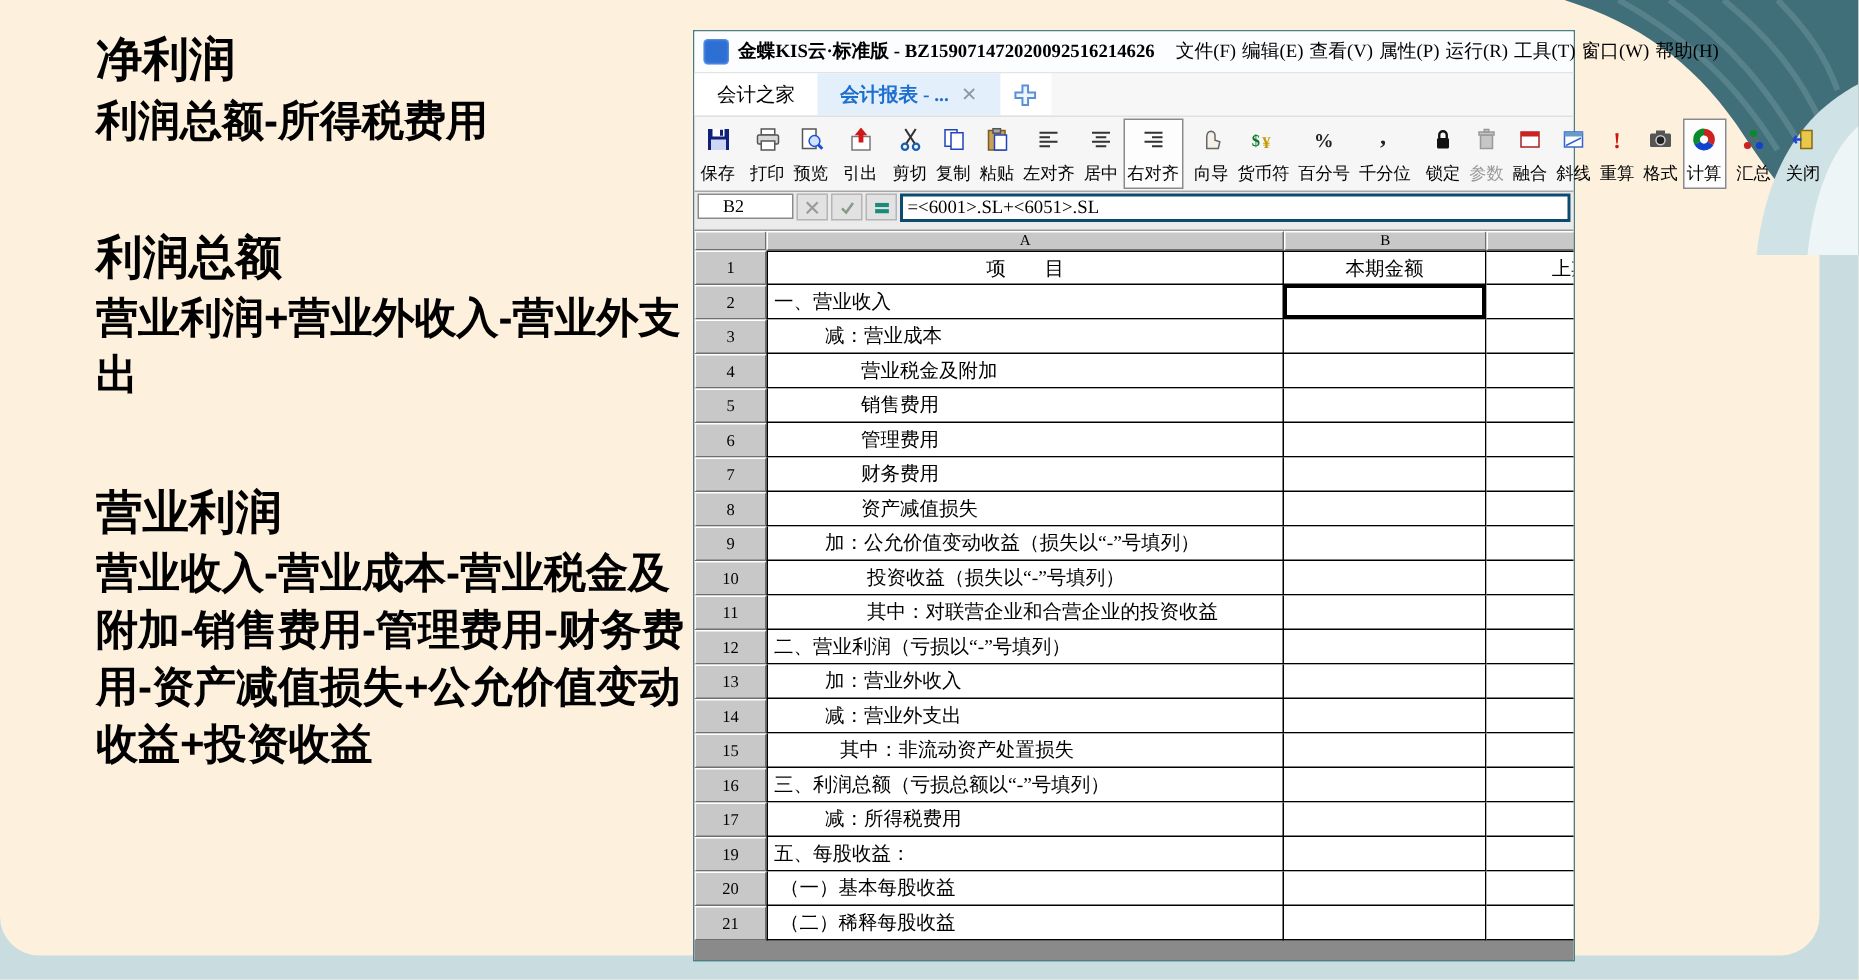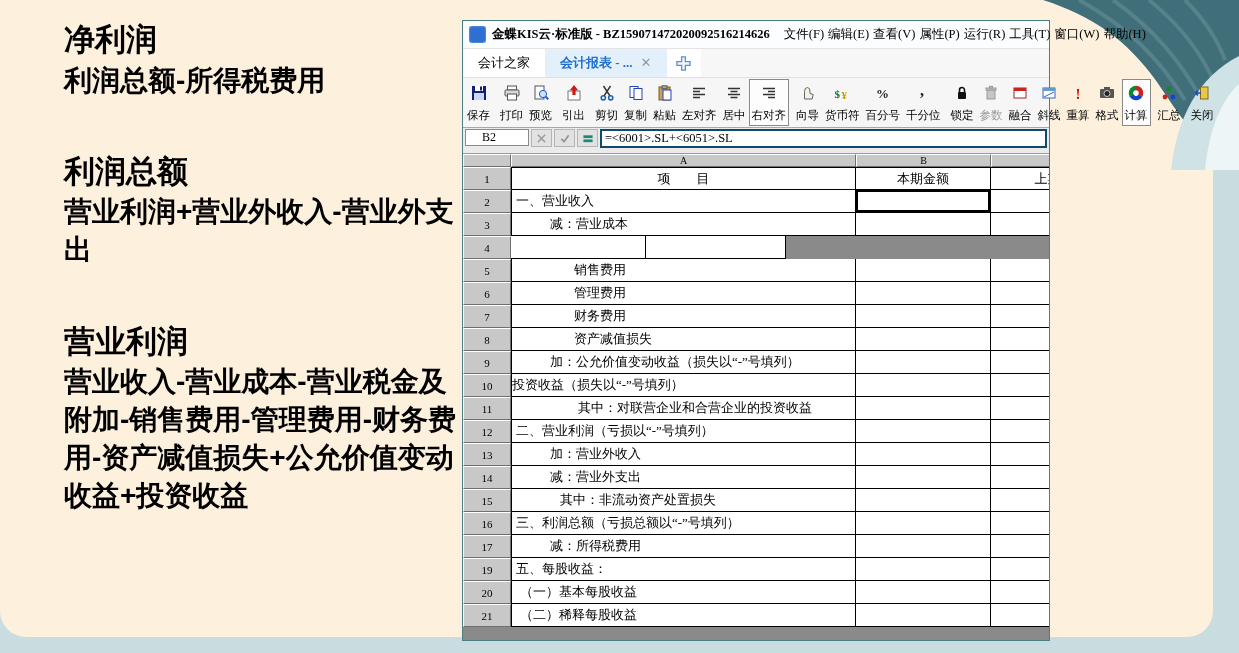--- a/index.html
+++ b/index.html
@@ -413,20 +413,21 @@
         <div class="cell cc"></div>
       </div>
         <div class="row">
         <div class="rowhdr">3</div>
         <div class="cell ca" style="padding-left: 38px;">减：营业成本</div>
         <div class="cell cb"></div>
         <div class="cell cc"></div>
       </div>
         <div class="row">
         <div class="rowhdr">4</div>
+        <div class="cell ca" style="padding-left: 62px;">营业税金及附加</div>
         <div class="cell cb"></div>
         <div class="cell cc"></div>
       </div>
         <div class="row">
         <div class="rowhdr">5</div>
         <div class="cell ca" style="padding-left: 62px;">销售费用</div>
         <div class="cell cb"></div>
         <div class="cell cc"></div>
       </div>
         <div class="row">
@@ -448,21 +449,21 @@
         <div class="cell cc"></div>
       </div>
         <div class="row">
         <div class="rowhdr">9</div>
         <div class="cell ca" style="padding-left: 38px;">加：公允价值变动收益（损失以“-”号填列）</div>
         <div class="cell cb"></div>
         <div class="cell cc"></div>
       </div>
         <div class="row">
         <div class="rowhdr">10</div>
-        <div class="cell ca" style="">投资收益（损失以“-”号填列）</div>
+        <div class="cell ca" style="padding-left: 66px;">投资收益（损失以“-”号填列）</div>
         <div class="cell cb"></div>
         <div class="cell cc"></div>
       </div>
         <div class="row">
         <div class="rowhdr">11</div>
         <div class="cell ca" style="padding-left: 66px;">其中：对联营企业和合营企业的投资收益</div>
         <div class="cell cb"></div>
         <div class="cell cc"></div>
       </div>
         <div class="row">

